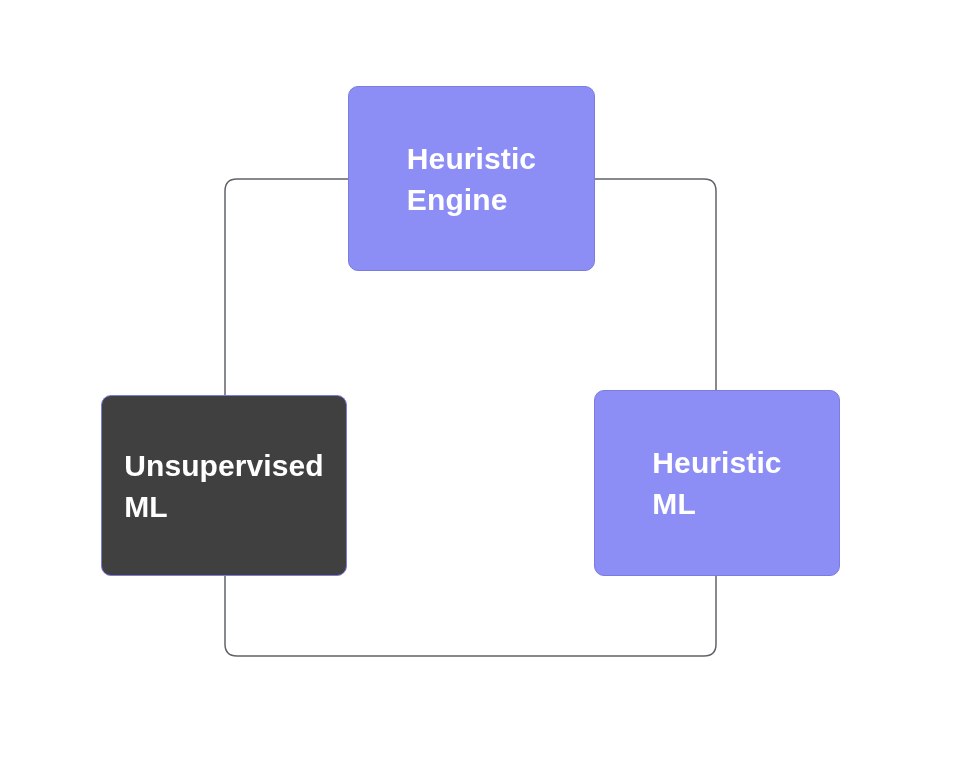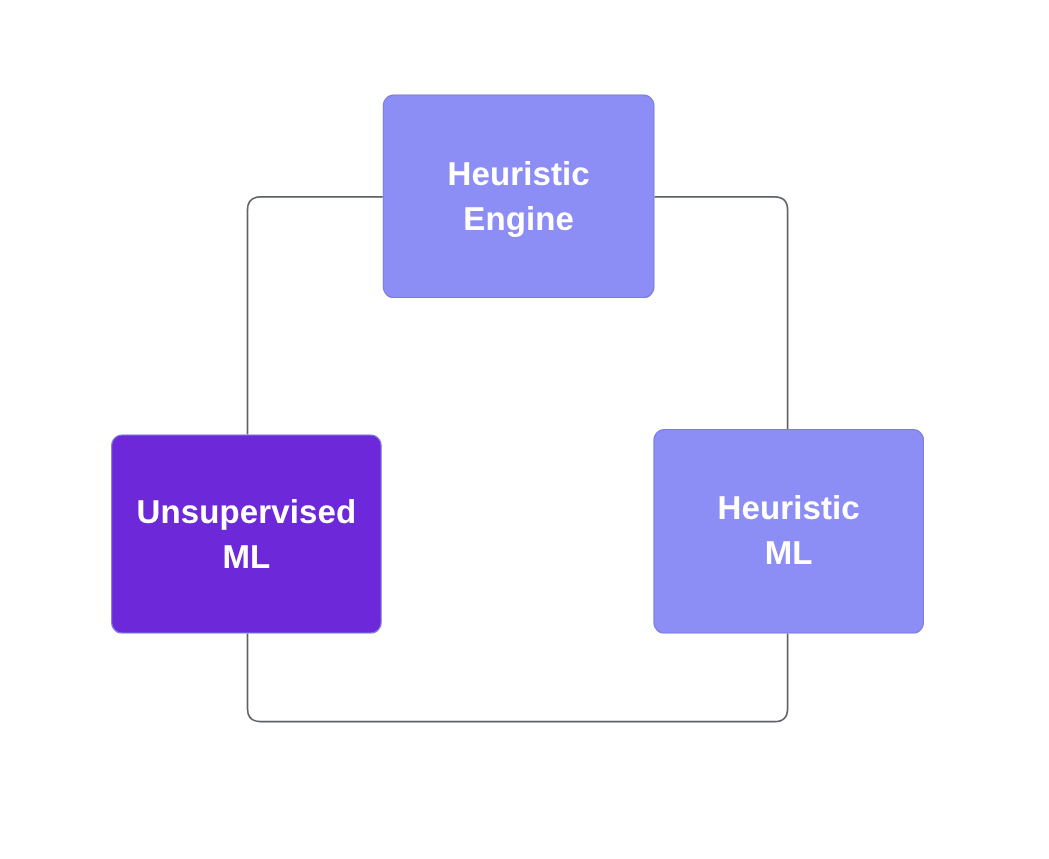--- a/index.html
+++ b/index.html
@@ -27,21 +27,21 @@
     z-index: 1;
   }
   .node-box {
     position: absolute;
     z-index: 2;
     box-sizing: border-box;
     border-radius: 10px;
     display: flex;
     align-items: center;
     justify-content: center;
-    text-align: center;
+    text-align: left;
   }
   .node-label {
     color: #ffffff;
     font-family: "Liberation Sans", sans-serif;
     font-weight: bold;
     font-size: 30px;
     line-height: 41px;
     letter-spacing: 0.1px;
     white-space: pre-line;
     padding: 0 6px;
@@ -75,21 +75,21 @@
     <path fill="none" stroke="#5F6368" stroke-width="1.5" stroke-linecap="butt" d="M 348 179 L 237 179 Q 225 179 225 191 L 225 395"></path>
     <path fill="none" stroke="#5F6368" stroke-width="1.5" stroke-linecap="butt" d="M 225 576 L 225 644 Q 225 656 237 656 L 704 656 Q 716 656 716 644 L 716 576"></path>
     <path fill="none" stroke="#5F6368" stroke-width="1.5" stroke-linecap="butt" d="M 716 390 L 716 191 Q 716 179 704 179 L 595 179"></path>
   </svg>
 
   <div class="node-box" id="node-heuristic-engine" style="background: rgb(140, 141, 245); border: 1px solid rgb(123, 124, 224); border-radius: 10px; left: 348px; top: 86px; width: 247px; height: 185px;">
     <span class="node-label" style="color: rgb(255, 255, 255);">Heuristic
 Engine</span>
   </div>
 
-  <div class="node-box" id="node-unsupervised-ml" style="background: #6d28d9; border: 1px solid rgb(123, 124, 224); border-radius: 10px; left: 101px; top: 395px; width: 246px; height: 181px;">
+  <div class="node-box" id="node-unsupervised-ml" style="background: #404040; border: 1px solid rgb(123, 124, 224); border-radius: 10px; left: 101px; top: 395px; width: 246px; height: 181px;">
     <span class="node-label" style="color: rgb(255, 255, 255);">Unsupervised
 ML</span>
   </div>
 
   <div class="node-box" id="node-supervised-ml" style="background: rgb(140, 141, 245); border: 1px solid rgb(123, 124, 224); border-radius: 10px; left: 594px; top: 390px; width: 246px; height: 186px;">
     <span class="node-label" style="color: rgb(255, 255, 255);">Heuristic
 ML</span>
   </div>
 
 </div>

